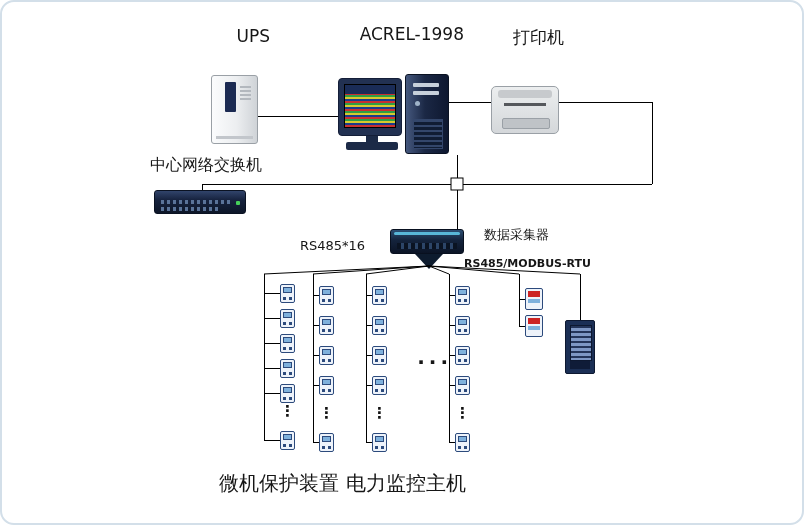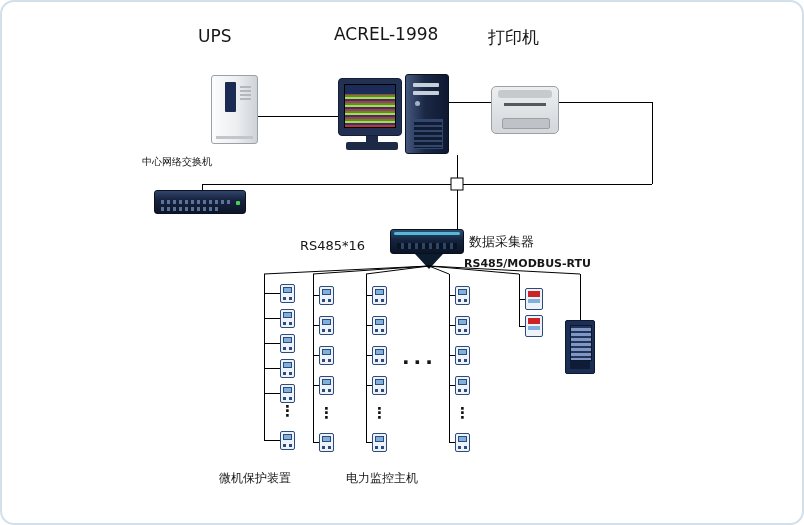--- a/index.html
+++ b/index.html
@@ -2,25 +2,25 @@
 <html><head>
 <meta charset="utf-8">
 <style>
   html,body{margin:0;padding:0;background:#ffffff;}
   .stage{
     position:relative;width:804px;height:525px;box-sizing:border-box;
     background:#ffffff;border:2px solid #d3dfe9;border-radius:14px;overflow:hidden;
     font-family:"DejaVu Sans","Liberation Sans",sans-serif;color:#161616;
   }
   svg.wires{position:absolute;left:0;top:0;pointer-events:none;}
-  .label{position:absolute;text-align:left;white-space:nowrap;}
+  .label{position:absolute;text-align:right;white-space:nowrap;}
   .t17{font-size:17px;}
   .t16{font-size:16px;}
-  .t15{font-size:10px;}
-  .t14{font-size:12px;}
+  .t15{font-size:16px;}
+  .t14{font-size:20px;}
   .t13{font-size:13px;}
   .t11b{font-size:11px;font-weight:bold;}
   .hdots{font-size:20px;font-weight:bold;letter-spacing:4px;}
   .vdots{position:absolute;text-align:center;font-size:15px;line-height:14px;font-weight:bold;color:#111;}
   .hline{position:absolute;height:1px;background:#000;}
 
   
   .ups{position:absolute;left:209px;top:73px;width:47px;height:69px;box-sizing:border-box;
     background:linear-gradient(90deg,#fbfcfd 0%,#eceef0 55%,#cfd3d7 100%);
     border:1px solid #9aa0a6;border-radius:3px;}
@@ -129,21 +129,21 @@
       <line x1="517" y1="272" x2="517" y2="324"></line>
       <line x1="578" y1="272" x2="578" y2="318"></line>
     </g>
   </svg>
 
   <div class="label t17" style="left:196px;top:24px;width:72px">UPS</div>
   <div class="label t17" style="left:332px;top:22px;width:130px">ACREL-1998</div>
   <div class="label t17" style="left:486px;top:24px;width:76px">打印机</div>
   <div class="label t15" style="left:140px;top:153px;width:120px">中心网络交换机</div>
   <div class="label t13" style="left:298px;top:236px;width:64px">RS485*16</div>
-  <div class="label t13" style="left:467px;top:231px;width:80px;text-align:left">数据采集器</div>
+  <div class="label t13" style="left:467px;top:224px;width:80px;text-align:right">数据采集器</div>
   <div class="label t11b" style="left:462px;top:255px;width:120px;text-align:left">RS485/MODBUS-RTU</div>
   <div class="label t14" style="left:217px;top:468px;width:100px">微机保护装置</div>
   <div class="label t14" style="left:344px;top:468px;width:80px">电力监控主机</div>
   <div class="label hdots" style="left:400px;top:348px;width:50px">···</div>
 
   <div class="ups">
     <div class="ups-screen"></div>
     <div class="ups-vent"></div>
     <div class="ups-foot"></div>
   </div>

